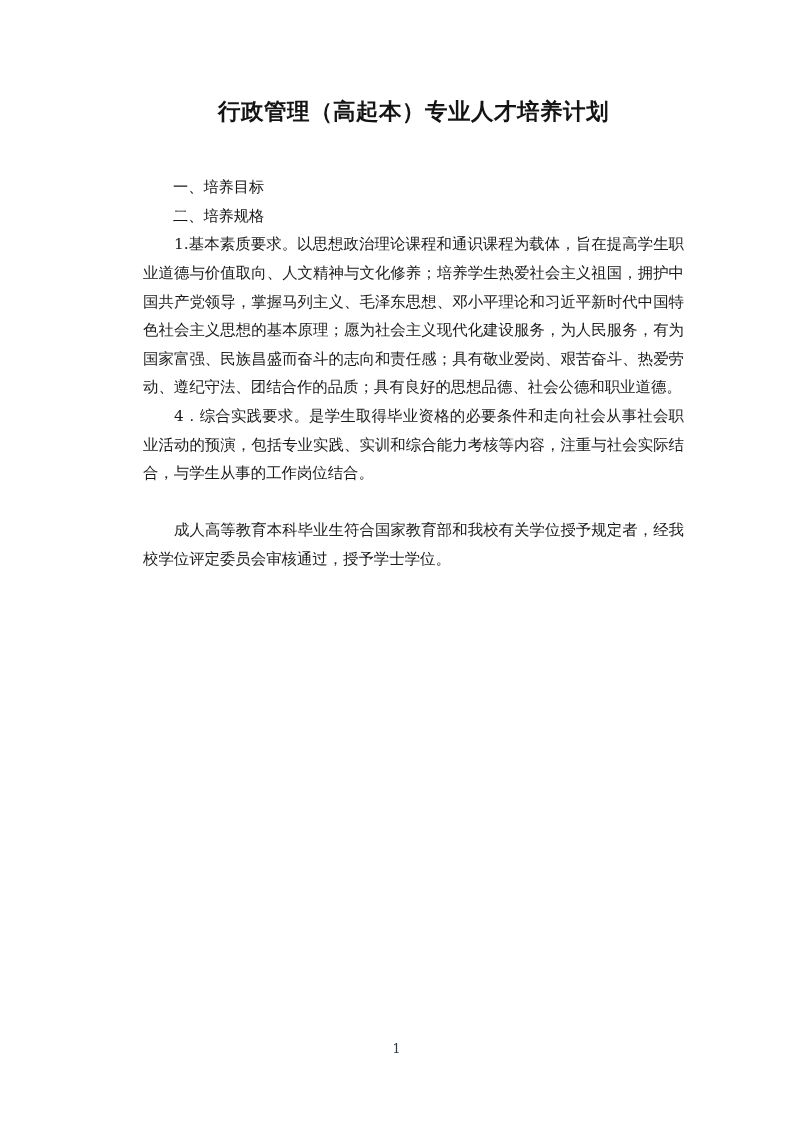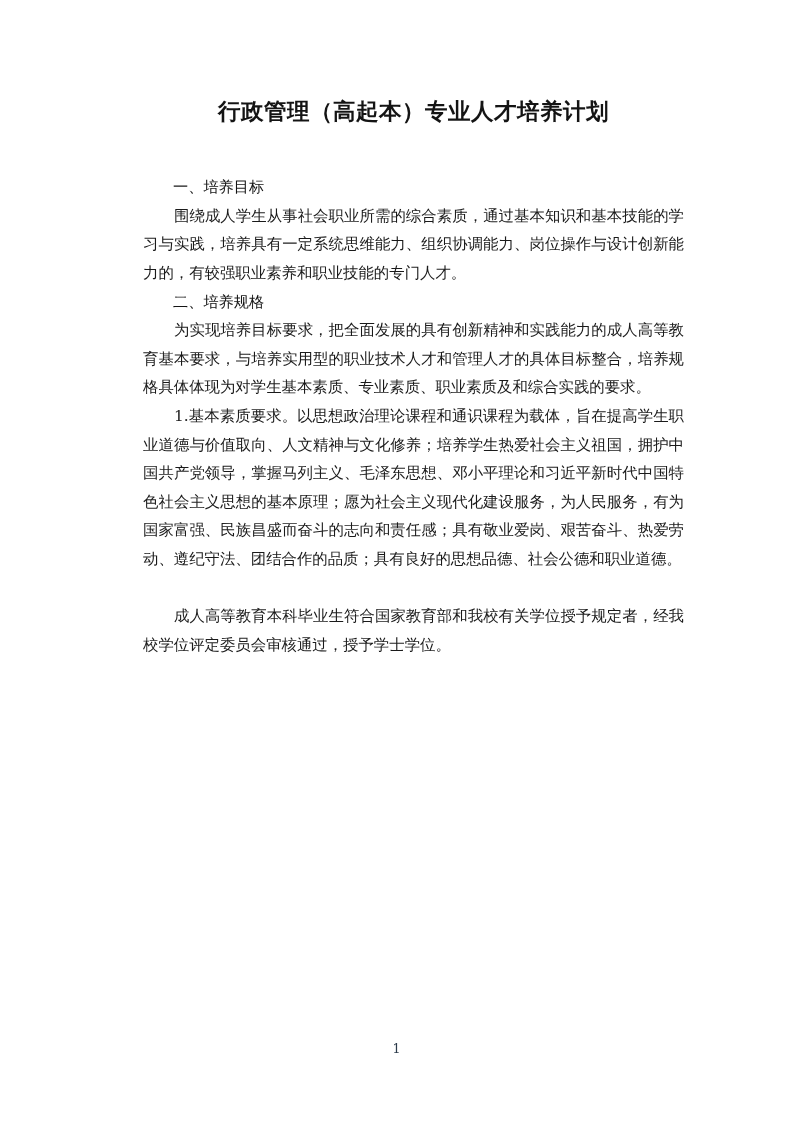--- a/index.html
+++ b/index.html
@@ -76,31 +76,30 @@
 
 <div class="page">
   <div class="content">
 
     <h1 class="doc-title">行政管理（高起本）专业人才培养计划</h1>
 
     <div class="gap-before-h1"></div>
 
     <h2 class="section-heading">一、培养目标</h2>
 
-    <p class="para first-after-heading">围绕成人学生从事社会职业所需的综合素质，通过基本知识和基本技能的学习与实践，培养具有一定系统思维能力、组织协调能力、岗位操作与设计创新能力的，有较强职业素养和职业技能的专门人才。</p>
 
 
     <h2 class="section-heading gap-before-h2">二、培养规格</h2>
 
-    <p class="para first-after-heading">为实现培养目标要求，把全面发展的具有创新精神和实践能力的成人高等教育基本要求，与培养实用型的职业技术人才和管理人才的具体目标整合，培养规格具体体现为对学生基本素质、专业素质、职业素质及和综合实践的要求。</p>
 
     <p class="para">1.基本素质要求。以思想政治理论课程和通识课程为载体，旨在提高学生职业道德与价值取向、人文精神与文化修养；培养学生热爱社会主义祖国，拥护中国共产党领导，掌握马列主义、毛泽东思想、邓小平理论和习近平新时代中国特色社会主义思想的基本原理；愿为社会主义现代化建设服务，为人民服务，有为国家富强、民族昌盛而奋斗的志向和责任感；具有敬业爱岗、艰苦奋斗、热爱劳动、遵纪守法、团结合作的品质；具有良好的思想品德、社会公德和职业道德。</p>
 
 
 
+    <p class="para">4．综合实践要求。是学生取得毕业资格的必要条件和走向社会从事社会职业活动的预演，包括专业实践、实训和综合能力考核等内容，注重与社会实际结合，与学生从事的工作岗位结合。</p>
 
     <div class="spacer-line"></div>
 
     <p class="para">成人高等教育本科毕业生符合国家教育部和我校有关学位授予规定者，经我校学位评定委员会审核通过，授予学士学位。</p>
 
   </div>
 
   <div class="page-number">1</div>
 </div>
 

